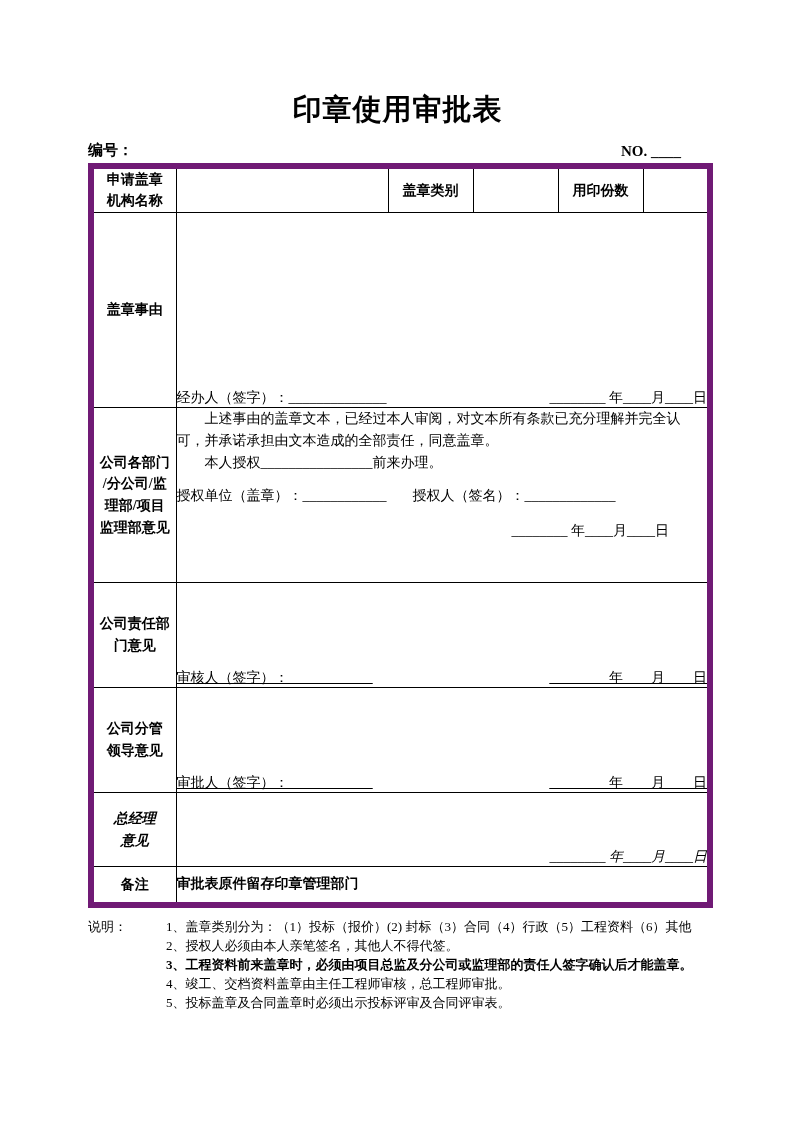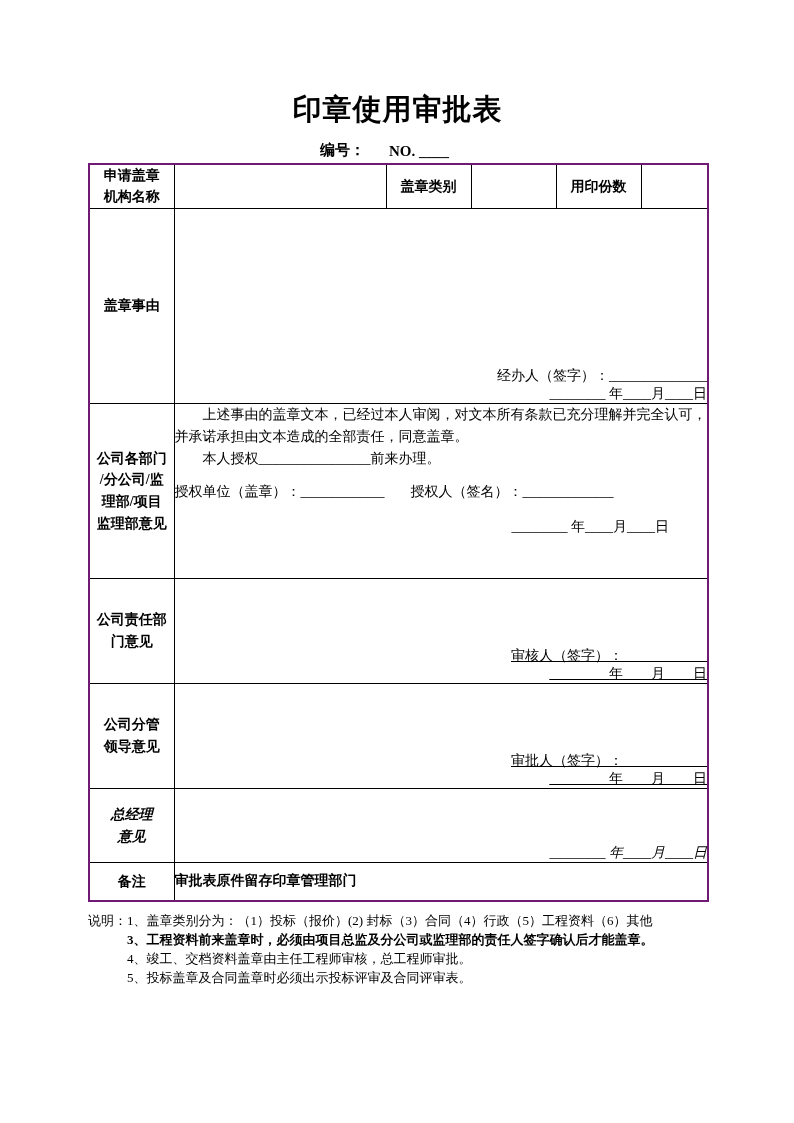--- a/index.html
+++ b/index.html
@@ -2,55 +2,55 @@
 <html><head>
 <meta charset="utf-8">
 <style>
   html,body{margin:0;padding:0;}
   body{width:794px;height:1123px;background:#ffffff;color:#000;
        font-family:"Liberation Serif","DejaVu Serif",serif;}
   .page{width:794px;height:1123px;box-sizing:border-box;
         padding:92px 87px 8px 88px;background:#fff;}
   .title{font-size:29px;font-weight:bold;text-align:center;letter-spacing:1px;
          line-height:1.2;margin:0 0 14px 0;}
-  .meta-row{display:flex;justify-content:center;align-items:flex-end;
+  .meta-row{display:flex;justify-content:space-between;align-items:flex-end;
             font-size:15px;font-weight:bold;margin-bottom:3px;gap:24px;}
   .meta-no{padding-right:26px;}
 
   table.form{border-collapse:collapse;width:619px;table-layout:fixed;
-             border:2px solid #701a75;}
+             border:6px solid #701a75;}
   table.form td{border:1px solid #000;font-size:14px;padding:0;}
   td.lbl{font-weight:bold;text-align:center;vertical-align:middle;
          white-space:pre-line;line-height:1.55;padding:2px 1px;}
   tr.r1{height:40px;}
   tr.r2{height:195px;}
   tr.r3{height:175px;}
   tr.r4{height:105px;margin-left:28px;}
   tr.r5{height:105px;}
   tr.r6{height:74px;font-style:italic;}
   tr.r7{height:38px;}
 
   td.blank-cell{background:#fff;}
 
   td.reason-cell{vertical-align:bottom;padding:0 16px 13px 8px;}
   td.sig-cell{vertical-align:bottom;padding:0 44px 16px 8px;text-decoration:underline;}
   td.gm-cell{vertical-align:bottom;padding:0 44px 14px 8px;}
-  .bottom-row{display:flex;justify-content:space-between;align-items:flex-end;flex-direction:column;}
+  .bottom-row{display:flex;justify-content:space-between;align-items:flex-end;}
   .bottom-row.right-only{justify-content:flex-end;}
 
   td.dept-cell{vertical-align:top;padding:6px 6px 0 6px;margin-left:24px;}
   .para{margin:0;line-height:1.55;}
   .indent{text-indent:2em;}
   .sign-row{margin:13px 0 0 0;line-height:1.4;}
   .sign-row .sp2{margin-left:26px;}
   .date-right{margin:15px 0 0 0;text-align:right;padding-right:38px;line-height:1.4;}
 
   td.remark-cell{vertical-align:middle;padding:2px 8px;font-weight:bold;}
 
-  .notes{display:flex;margin-top:9px;font-size:13px;line-height:1.47;width:619px;}
+  .notes{display:flex;margin-top:9px;font-size:13px;line-height:1.47;width:619px;gap:39px;}
   .notes-prefix{white-space:nowrap;flex:0 0 auto;}
   .notes-items{flex:1 1 auto;}
   .note-item{white-space:nowrap;}
   .note-item.bold{font-weight:bold;}
 </style>
 </head>
 <body>
 
 <div class="page">
 
@@ -143,19 +143,20 @@
       <td class="lbl">备注</td>
       <td class="remark-cell" colspan="5">审批表原件留存印章管理部门</td>
     </tr>
   </tbody>
     </table>
 
   <div class="notes">
     <span class="notes-prefix">说明：</span>
     <div class="notes-items">
       <div class="note-item">1、盖章类别分为：（1）投标（报价）(2) 封标（3）合同（4）行政（5）工程资料（6）其他</div>
+      <div class="note-item">2、授权人必须由本人亲笔签名，其他人不得代签。</div>
       <div class="note-item bold">3、工程资料前来盖章时，必须由项目总监及分公司或监理部的责任人签字确认后才能盖章。</div>
       <div class="note-item">4、竣工、交档资料盖章由主任工程师审核，总工程师审批。</div>
       <div class="note-item">5、投标盖章及合同盖章时必须出示投标评审及合同评审表。</div>
     </div>
   </div>
 
 </div>
 
 </body></html>

